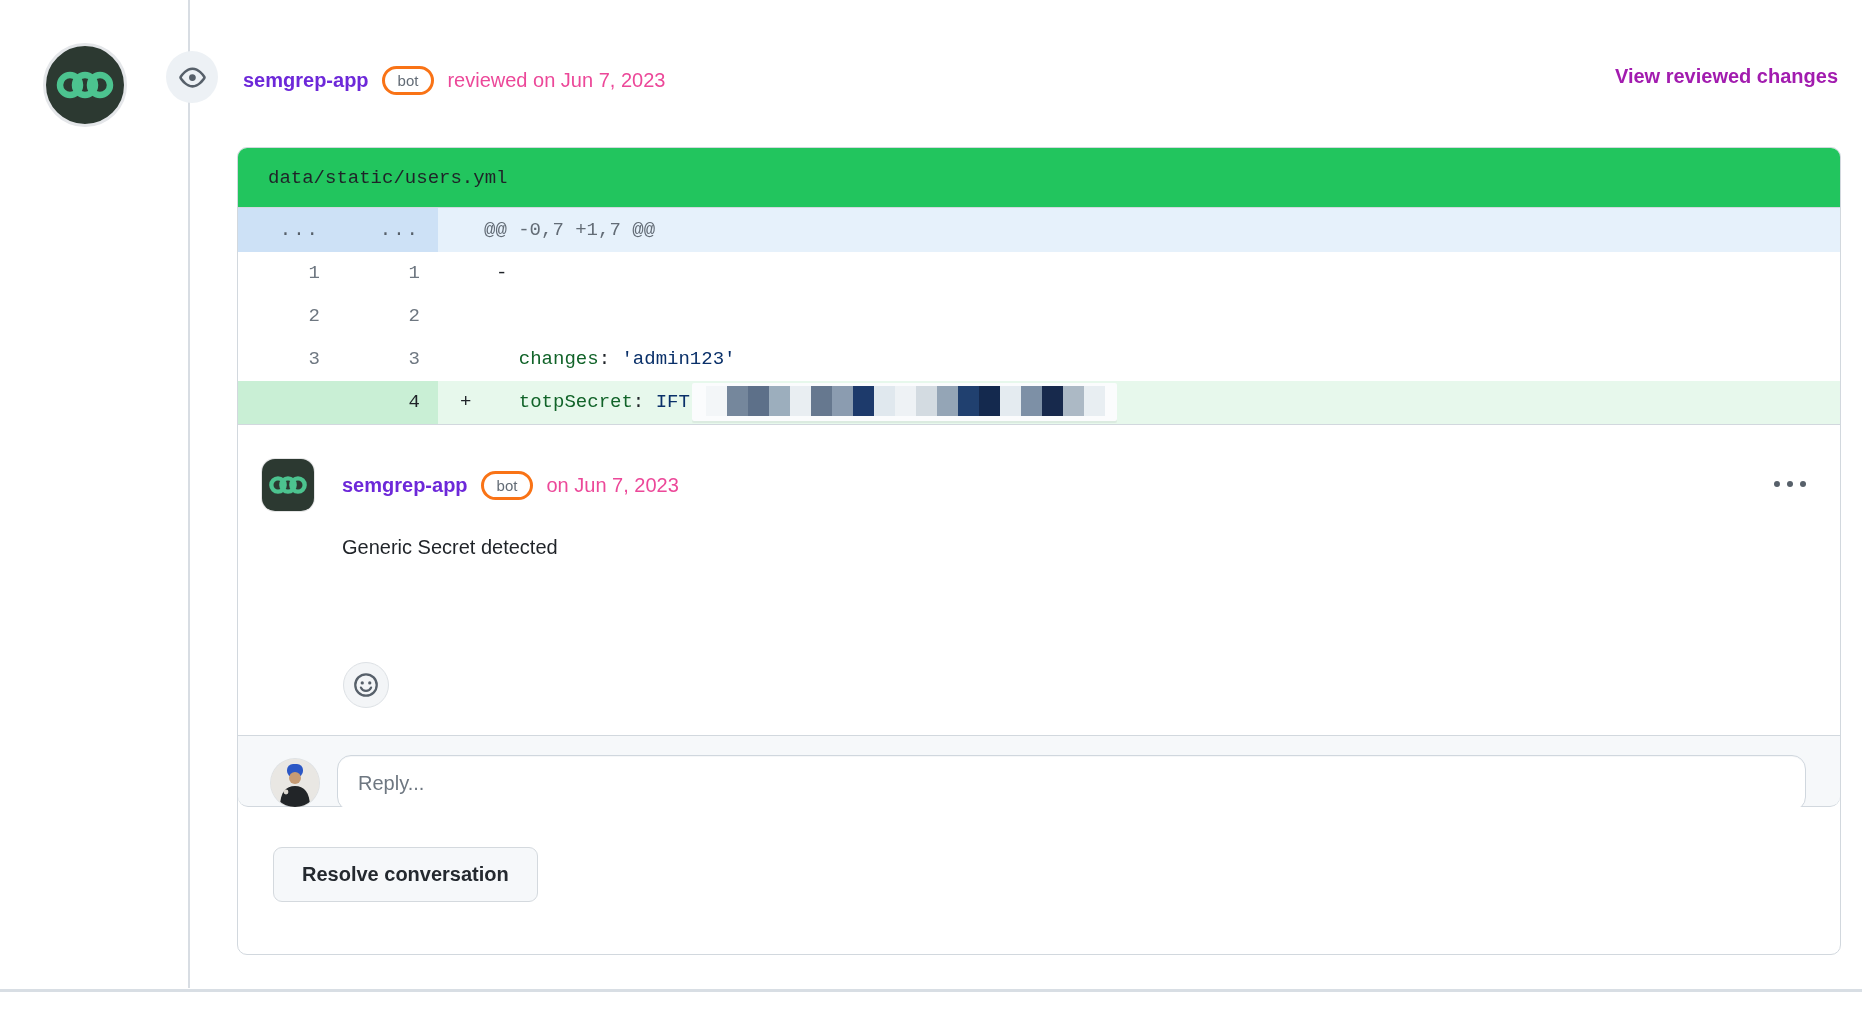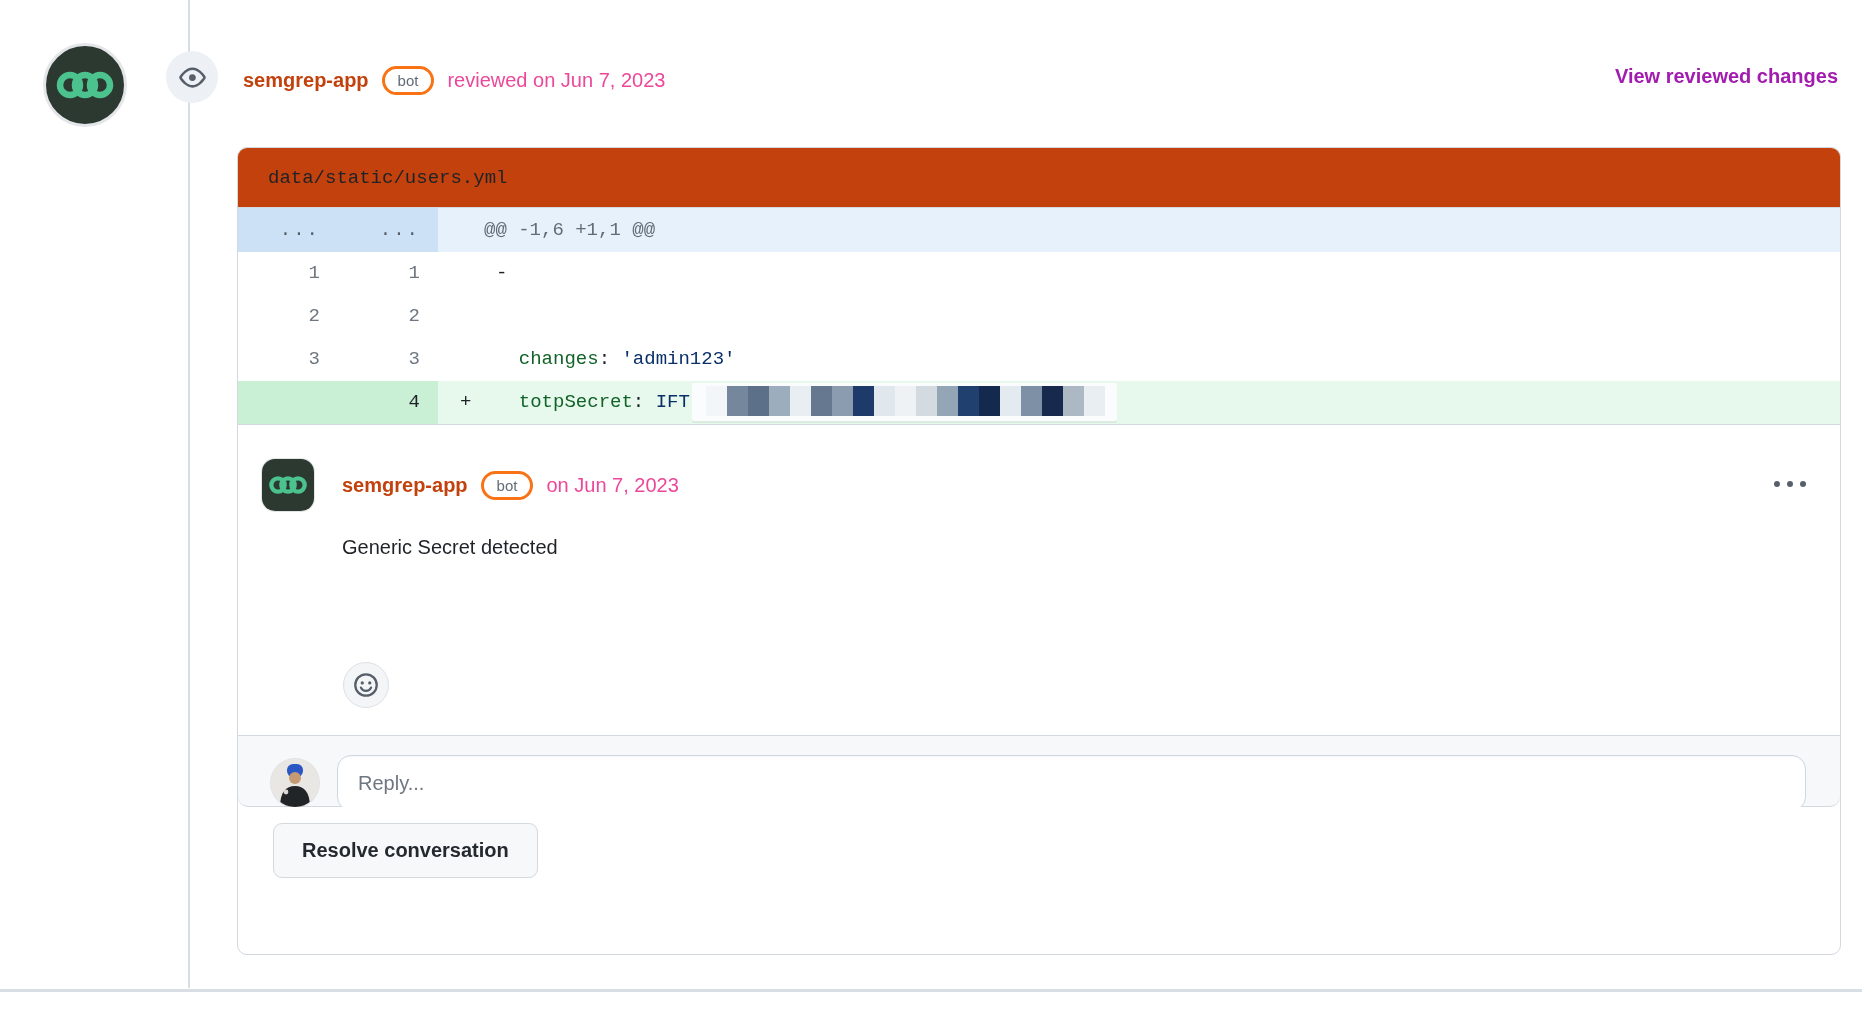--- a/index.html
+++ b/index.html
@@ -12,30 +12,30 @@
   .tl-line { position:absolute; left:188px; top:0; width:2px; height:988px; background:#d8dde3; }
   .page-divider { position:absolute; left:0; top:989px; width:1862px; height:3px; background:#d8dee4; }
 
   
   .review-header { position:absolute; left:0; top:36px; width:1862px; height:100px; }
   .avatar-lg { position:absolute; left:43px; top:7px; width:84px; height:84px; border-radius:50%;
     background:#2c3931; border:3px solid #e4e6e9; display:flex; align-items:center; justify-content:center; }
   .eye-badge { position:absolute; left:166px; top:15px; width:52px; height:52px; border-radius:50%;
     background:#edf1f5; display:flex; align-items:center; justify-content:center; }
   .rh-row { position:absolute; left:243px; top:22px; height:44px; display:flex; align-items:center; gap:13px; }
-  .author { font-weight:700; font-size:20px; color:#c2410c; }
+  .author { font-weight:700; font-size:20px; color:#6d28d9; }
   .bot-pill { border:3px solid #f97316; border-radius:999px; padding:3px 13px; font-size:15px; color:#636c76; background:#fff; }
   .muted { font-size:20px; color:#ec4899; }
   .view-link { position:absolute; right:24px; top:29px; font-size:20px; font-weight:600; color:#a21caf; text-decoration:none; cursor:pointer; }
 
   
   .card { position:absolute; left:237px; top:147px; width:1604px; height:808px; background:#fff;
     border:1px solid #d2d8de; border-radius:10px; overflow:hidden; }
 
-  .file-header { height:60px; background:#c2410c; border-bottom:1px solid #d2d8de;
+  .file-header { height:60px; background:#22c55e; border-bottom:1px solid #d2d8de;
     display:flex; align-items:center; padding-left:30px;
     font-family:"Liberation Mono", monospace; font-size:19px; color:#1f2328; }
 
   .diff { font-family:"Liberation Mono", monospace; font-size:19px; border-bottom:1px solid #d2d8de; }
   .num { flex:0 0 100px; width:100px; text-align:right; padding-right:18px; color:#6e7781; }
   .hunk-row { display:flex; height:44px; line-height:44px; background:#e6f1fb; }
   .hunk-row .num { background:#cde1f6; color:#57606a; letter-spacing:2px; }
   .hunk-text { padding-left:46px; color:#636c76; white-space:pre; }
   .diff-row { display:flex; height:43px; line-height:43px; background:#fff; }
   .code { flex:1; white-space:pre; padding-left:22px; }
@@ -69,21 +69,21 @@
   .avatar-user { position:absolute; left:33px; top:23px; width:48px; height:48px; border-radius:50%;
     overflow:hidden; box-shadow:0 0 0 1px rgba(31,35,40,0.1); background:#e9e7e3; }
   .reply-input { position:absolute; left:99px; top:19px; width:1469px; height:56px;
     border:1px solid #d0d7de; border-radius:14px; background:#fff; padding:0 20px;
     font-family:"Liberation Sans", sans-serif; font-size:20px; color:#1f2328; outline:none;
     box-shadow:inset 0 1px 0 rgba(208,215,222,0.2); }
   .reply-input::placeholder { color:#6e7781; opacity:1; }
 
   
   .resolve-area { position:relative; height:125px; background:#fff; }
-  .resolve-btn { position:absolute; left:35px; top:16px; padding:15px 28px; font-size:20px; font-weight:600;
+  .resolve-btn { position:absolute; left:35px; top:40px; padding:15px 28px; font-size:20px; font-weight:600;
     color:#24292f; background:#f6f8fa; border:1px solid #d4d9de; border-radius:9px;
     font-family:"Liberation Sans", sans-serif; cursor:pointer; }
 </style>
 </head>
 <body>
 
 <div class="page">
   <div class="tl-line"></div>
   <div class="page-divider"></div>
 
@@ -115,21 +115,21 @@
   <div class="card">
 
     <div class="file-header">
       <span>data/static/users.yml</span>
     </div>
 
     <div class="diff">
       <div class="hunk-row">
         <span class="num">...</span>
         <span class="num">...</span>
-        <span class="hunk-text">@@ -1,6 +1,1 @@</span>
+        <span class="hunk-text">@@ -0,7 +1,7 @@</span>
       </div>
 
       <div class="diff-row">
         <span class="num">1</span>
         <span class="num">1</span>
         <span class="code"><span class="marker"></span><span class="p">-</span></span>
       </div>
 
       <div class="diff-row">
         <span class="num">2</span>

